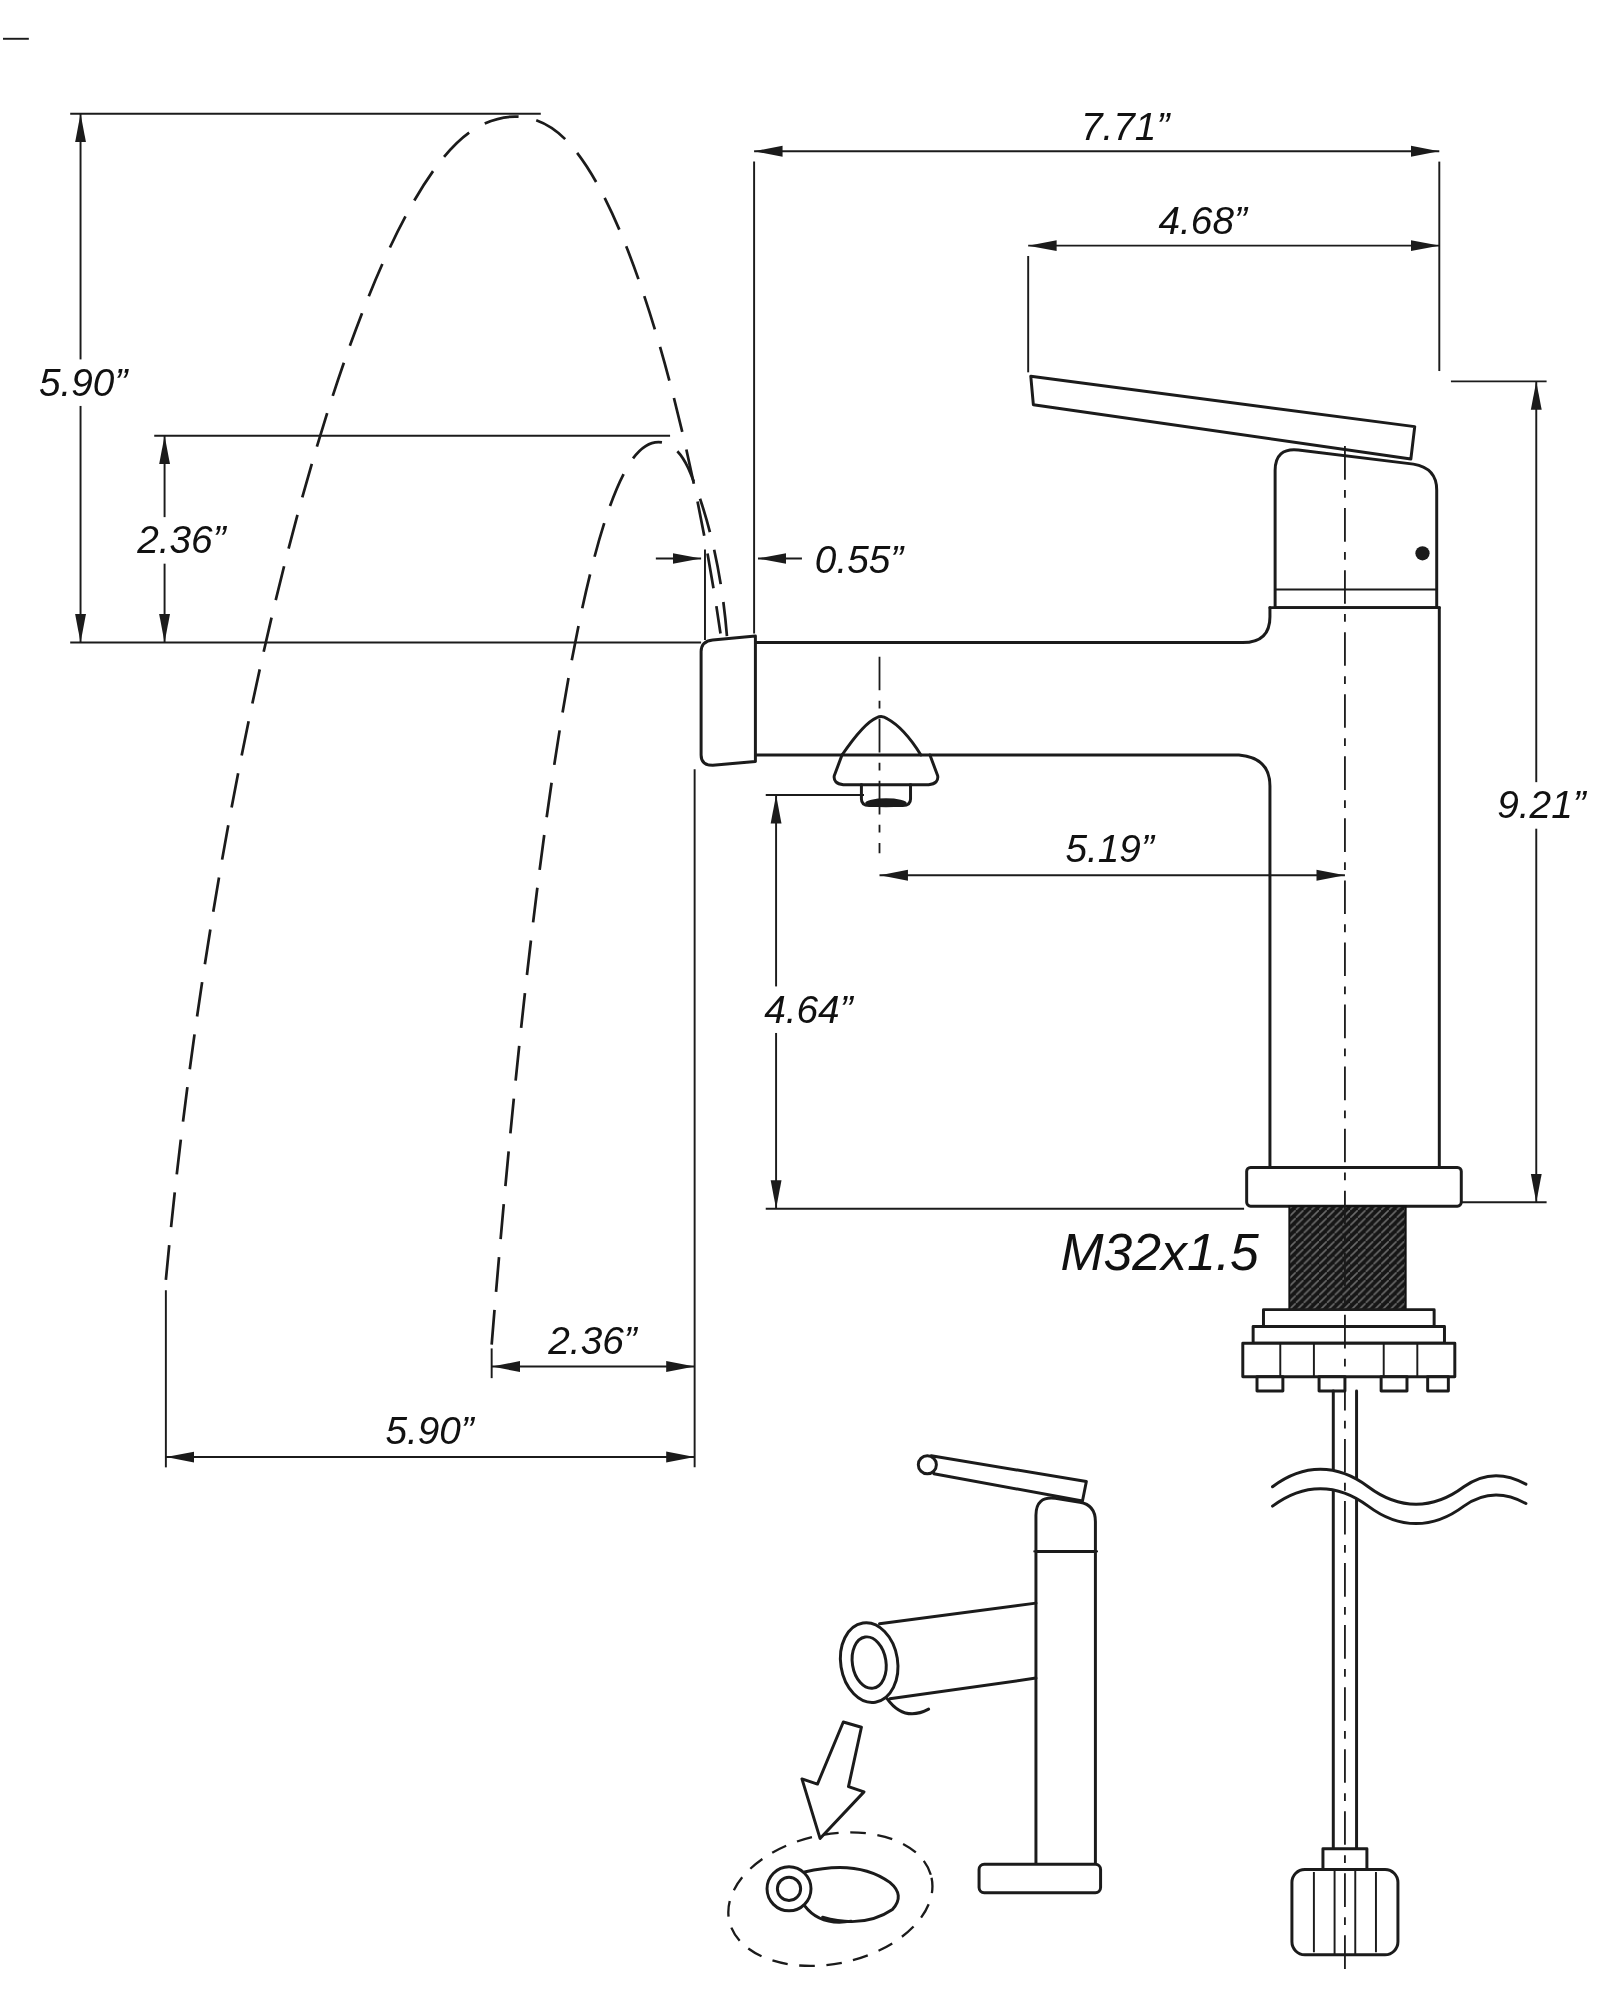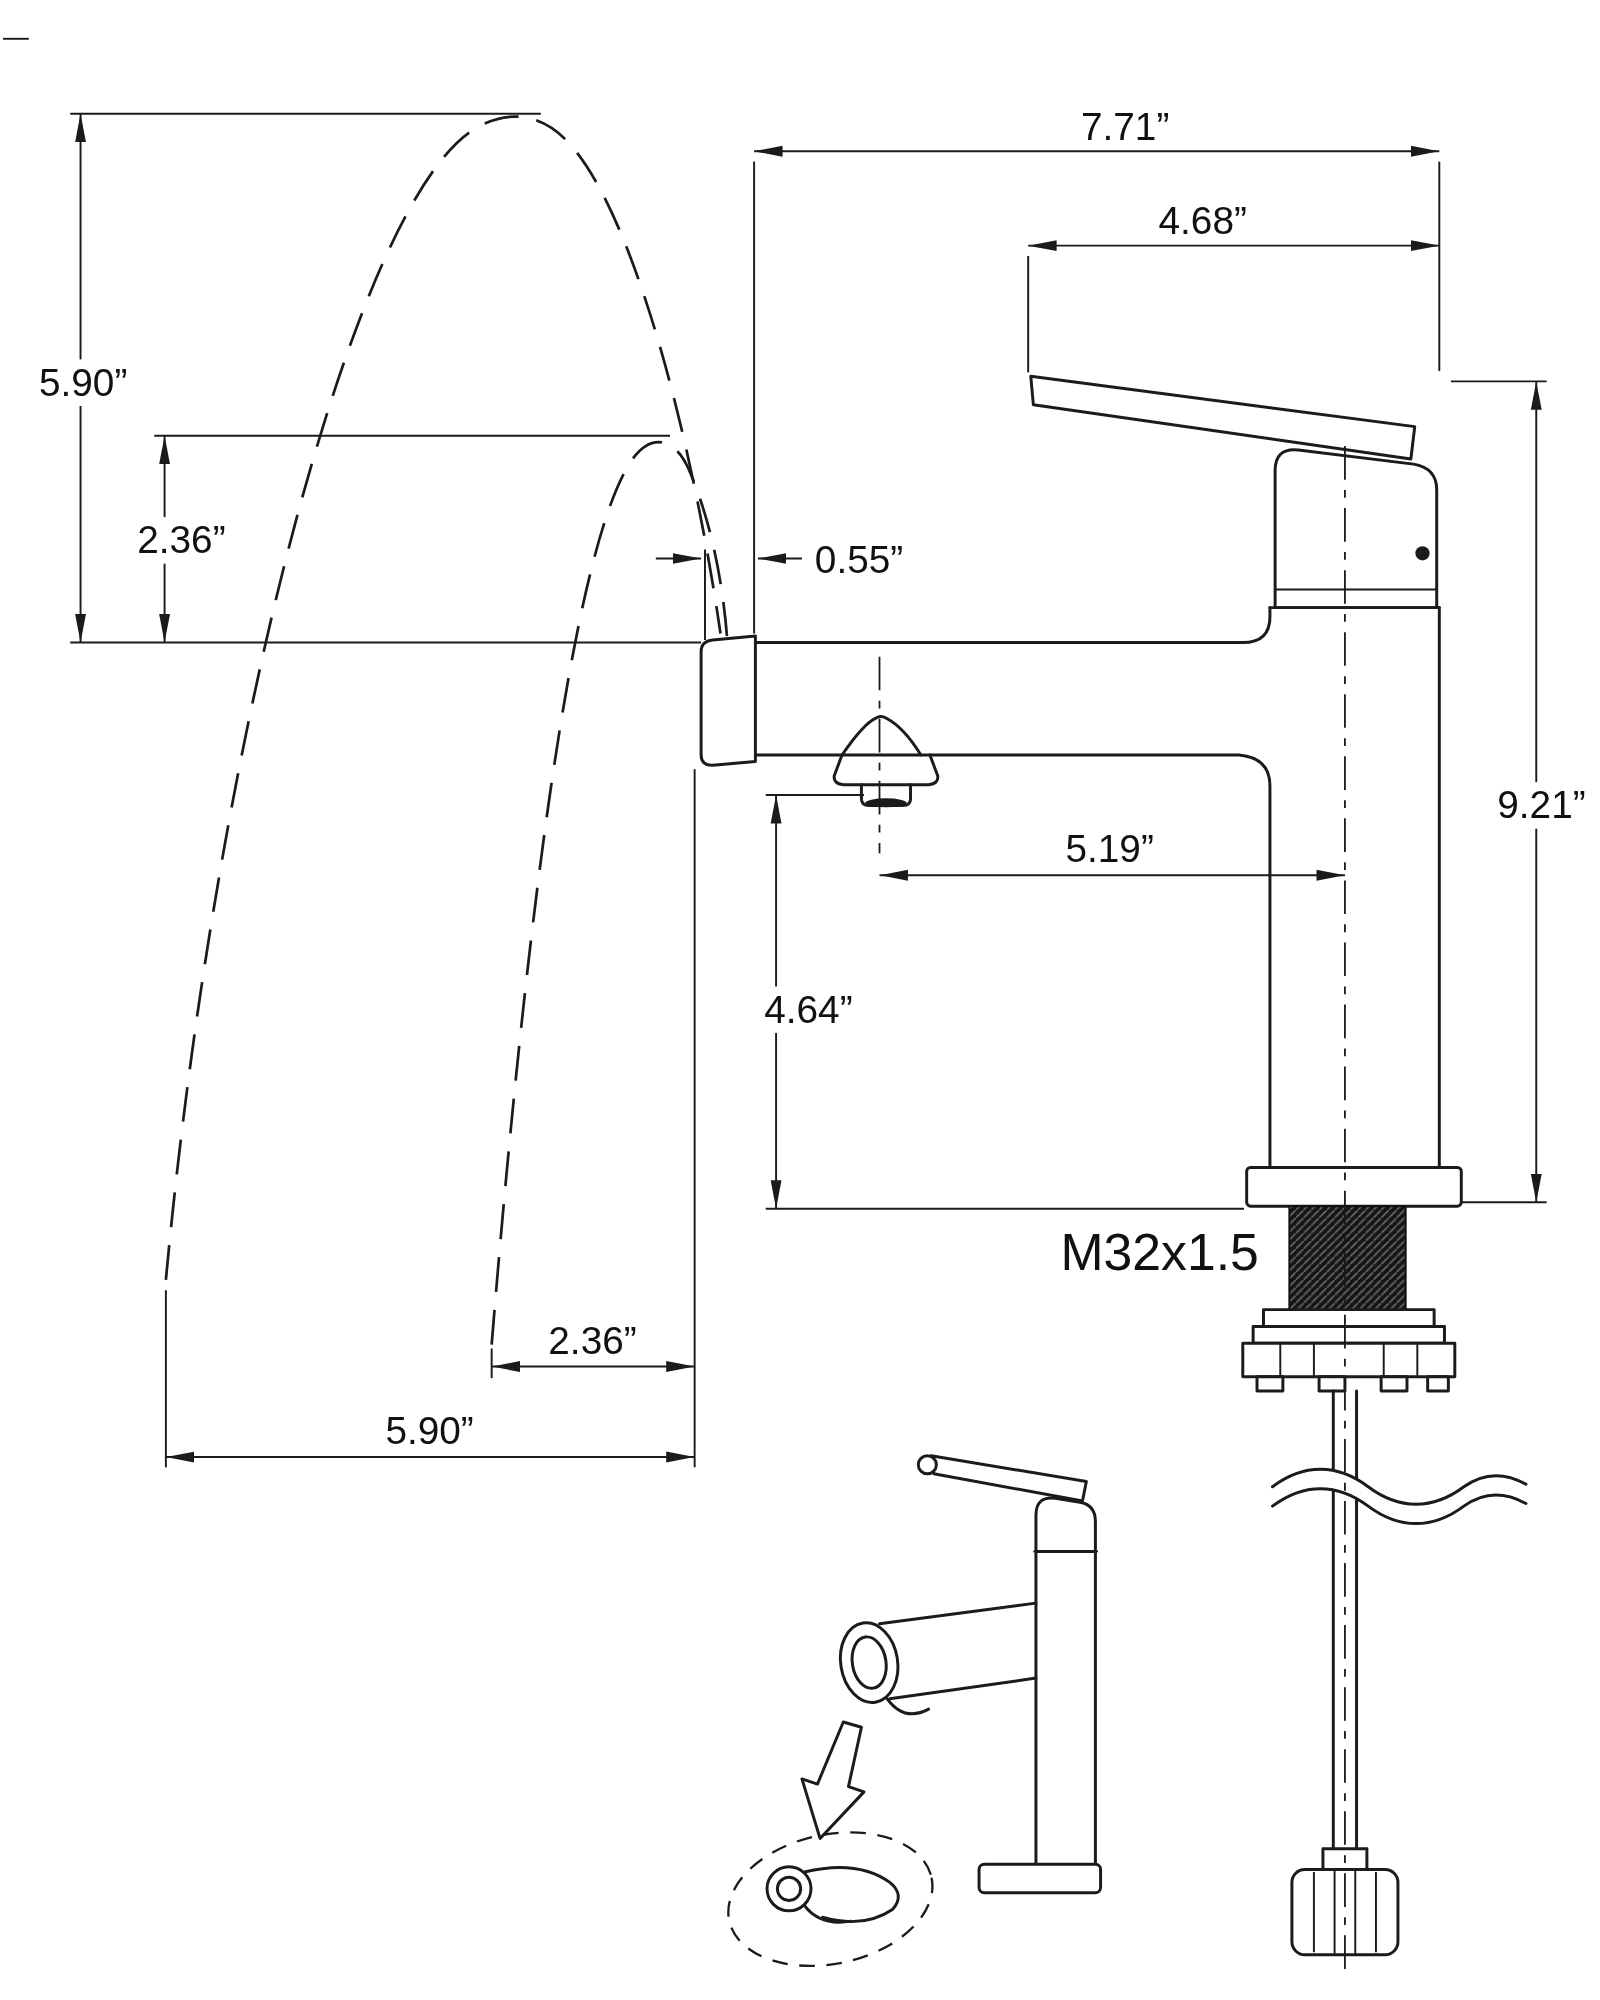--- a/index.html
+++ b/index.html
@@ -9,20 +9,21 @@
     width: 1600px;
     height: 2000px;
     font-family: "Liberation Sans", sans-serif;
   }
   .canvas {
     position: relative;
     width: 1600px;
     height: 2000px;
     background: #ffffff;
     overflow: hidden;
+    font-style: italic;
   }
   svg { display: block; width: 1600px; height: 2000px; }
 
   .ln   { stroke: #1b1b1b; fill: none; stroke-width: 2.3; stroke-linecap: round; stroke-linejoin: round; }
   .lnf  { stroke: #1b1b1b; fill: #ffffff; stroke-width: 2.3; stroke-linecap: round; stroke-linejoin: round; }
   .thin { stroke: #1b1b1b; fill: none; stroke-width: 1.5; stroke-linecap: butt; }
   .dash { stroke: #1b1b1b; fill: none; stroke-width: 2.1; stroke-dasharray: 27 14; stroke-linecap: butt; }
   .cline{ stroke: #1b1b1b; fill: none; stroke-width: 1.4; stroke-dasharray: 26 8 6 8; }
   .dimtxt { font-family: "Liberation Sans", sans-serif; font-size: 30px; fill: #111111; }
   .bigtxt { font-family: "Liberation Sans", sans-serif; font-size: 40px; fill: #111111; }

